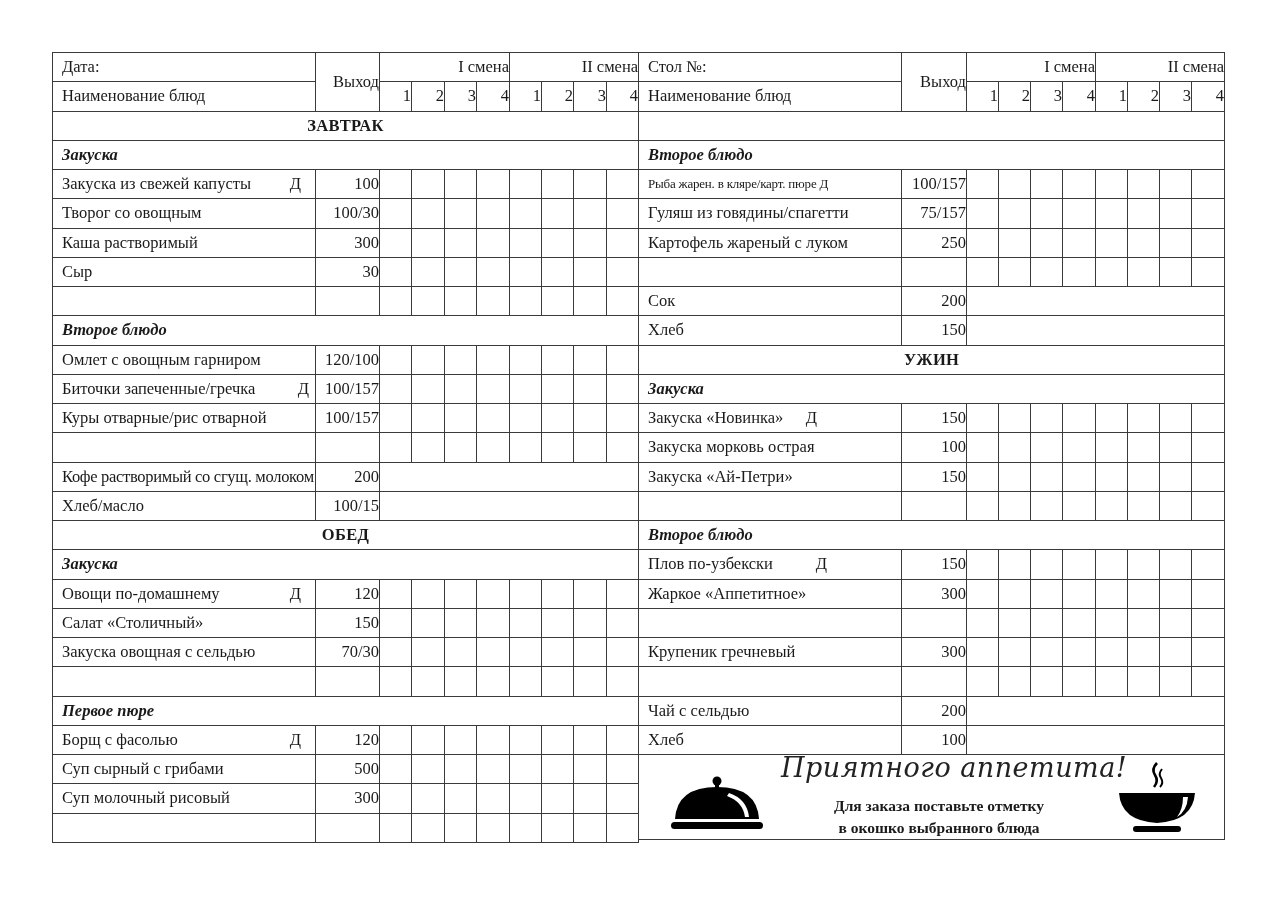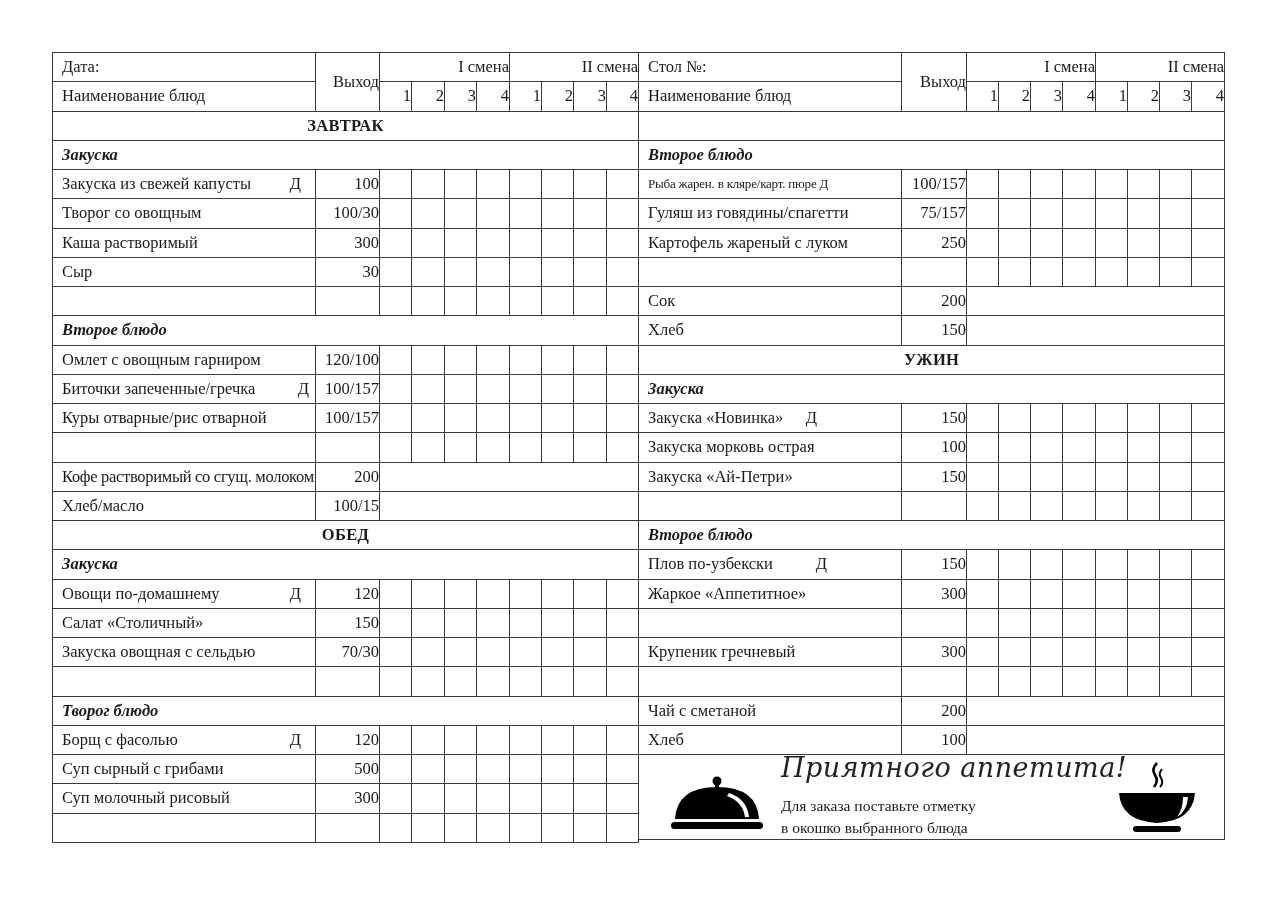--- a/index.html
+++ b/index.html
@@ -18,22 +18,22 @@
   td.meal { text-align: center; font-weight: bold; letter-spacing: 0.3px; }
   td.cat { font-weight: bold; font-style: italic; padding-left: 9px !important; }
   .d-mark { float: right; margin-right: 14px; }
   .small { font-size: 13.5px; letter-spacing: -0.3px; }
   td.cell { cursor: pointer; }
   td.footer { position: relative; vertical-align: middle; }
   .footer-wrap { position: relative; width: 100%; height: 84px; }
   .script { position: absolute; left: 142px; top: 4px; width: 310px; text-align: center;
             font-family: "DejaVu Serif", serif; font-style: italic; font-size: 27px; color: #222;
             letter-spacing: 0.5px; }
-  .hint { position: absolute; left: 142px; top: 40px; width: 316px; 
-          font-weight: normal; font-size: 15.5px; line-height: 22px; }
+  .hint { position: absolute; left: 142px; top: 40px; width: 316px; text-align: center;
+          font-weight: bold; font-size: 15.5px; line-height: 22px; }
   .cloche { position: absolute; left: 30px; top: 20px; }
   .cup { position: absolute; left: 478px; top: 4px; }
 </style>
 </head>
 <body>
 
 <div class="sheet">
 
   <div class="half left">
     <table class="menu">
@@ -245,21 +245,21 @@
         <td class="cell"></td>
             <td class="cell"></td>
             <td class="cell"></td>
             <td class="cell"></td>
             <td class="cell"></td>
             <td class="cell"></td>
             <td class="cell"></td>
             <td class="cell"></td>
       </tr>
       <tr>
-            <td class="cat" colspan="10">Творог блюдо</td>
+            <td class="cat" colspan="10">Первое пюре</td>
           </tr>
       <tr>
         <td class="name"><span>Борщ с фасолью</span><span class="d-mark">Д</span></td>
         <td class="out">120</td>
         <td class="cell"></td>
             <td class="cell"></td>
             <td class="cell"></td>
             <td class="cell"></td>
             <td class="cell"></td>
             <td class="cell"></td>
@@ -514,21 +514,21 @@
         <td class="cell"></td>
             <td class="cell"></td>
             <td class="cell"></td>
             <td class="cell"></td>
             <td class="cell"></td>
             <td class="cell"></td>
             <td class="cell"></td>
             <td class="cell"></td>
       </tr>
       <tr>
-        <td class="name">Чай с сметаной</td>
+        <td class="name">Чай с сельдью</td>
         <td class="out">200</td>
         <td colspan="8"></td>
       </tr>
       <tr>
         <td class="name">Хлеб</td>
         <td class="out">100</td>
         <td colspan="8"></td>
       </tr>
       <tr>
         <td class="footer" colspan="10" rowspan="3" style="height:84px">

